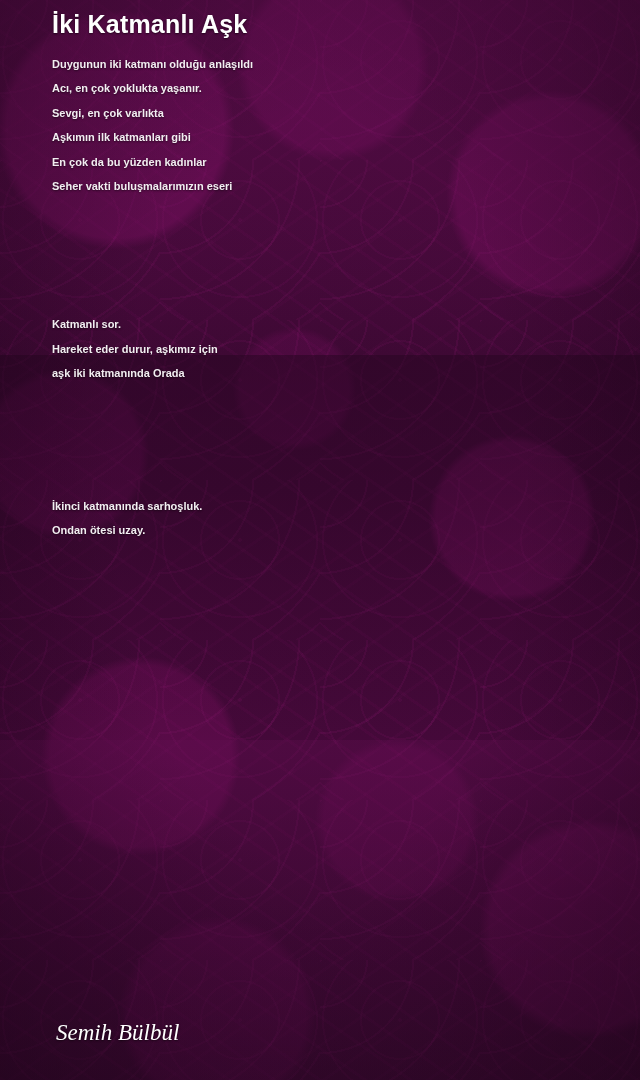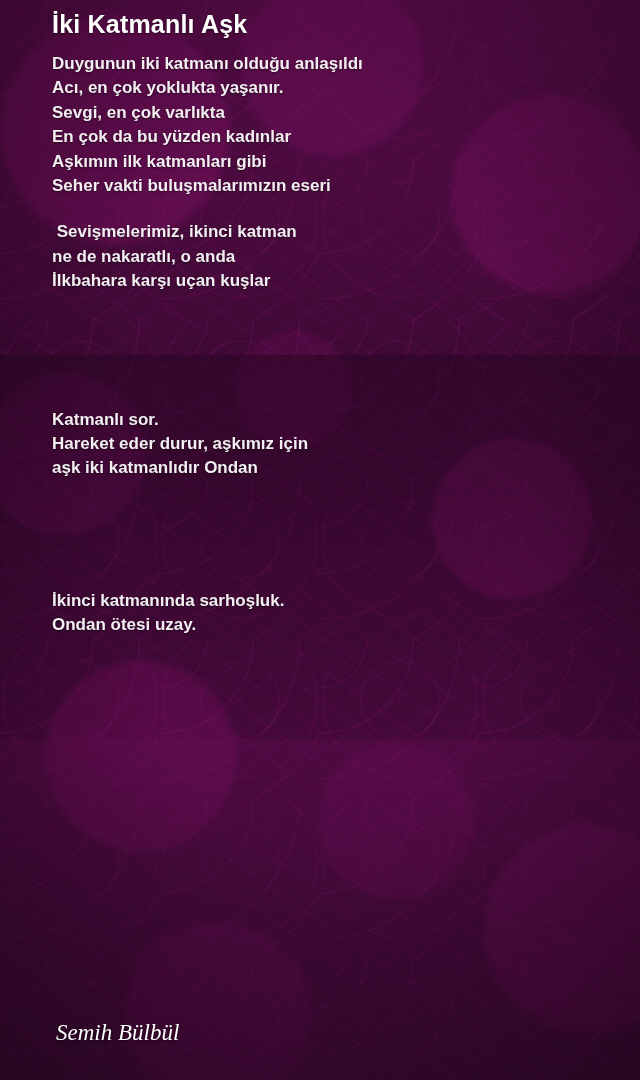--- a/index.html
+++ b/index.html
@@ -91,21 +91,21 @@
   .poem-body {
     position: absolute;
     left: 52px;
     top: 52px;
     width: 560px;
   }
   .stanza {
     margin: 0 0 22px 0;
   }
   .line {
-    font-size: 17px;
+    font-size: 11px;
     font-weight: bold;
     color: #f2eef1;
     line-height: 24.4px;
     white-space: pre;
     text-shadow: 0 1px 2px rgba(0,0,0,0.5);
   }
   .gap-lg { height: 86px; }
   .gap-xl { height: 92px; }
   .author {
     position: absolute;
@@ -133,38 +133,33 @@
   <div class="content">
 
     <h1 class="poem-title">İki Katmanlı Aşk</h1>
 
     <div class="poem-body">
 
       <div class="stanza">
         <div class="line">Duygunun iki katmanı olduğu anlaşıldı</div>
         <div class="line">Acı, en çok yoklukta yaşanır.</div>
         <div class="line">Sevgi, en çok varlıkta</div>
+        <div class="line">Aşkımın ilk katmanları gibi</div>
         <div class="line">En çok da bu yüzden kadınlar</div>
-        <div class="line">Aşkımın ilk katmanları gibi</div>
         <div class="line">Seher vakti buluşmalarımızın eseri</div>
       </div>
 
-      <div class="stanza">
-        <div class="line"> Sevişmelerimiz, ikinci katman</div>
-        <div class="line">ne de nakaratlı, o anda</div>
-        <div class="line">İlkbahara karşı uçan kuşlar</div>
-      </div>
 
       <div class="gap-xl"></div>
 
 
       <div class="stanza">
         <div class="line">Katmanlı sor.</div>
         <div class="line">Hareket eder durur, aşkımız için</div>
-        <div class="line">aşk iki katmanlıdır Ondan</div>
+        <div class="line">aşk iki katmanında Orada</div>
       </div>
 
       <div class="gap-lg"></div>
 
       <div class="stanza">
         <div class="line">İkinci katmanında sarhoşluk.</div>
         <div class="line">Ondan ötesi uzay.</div>
       </div>
 
     </div>

